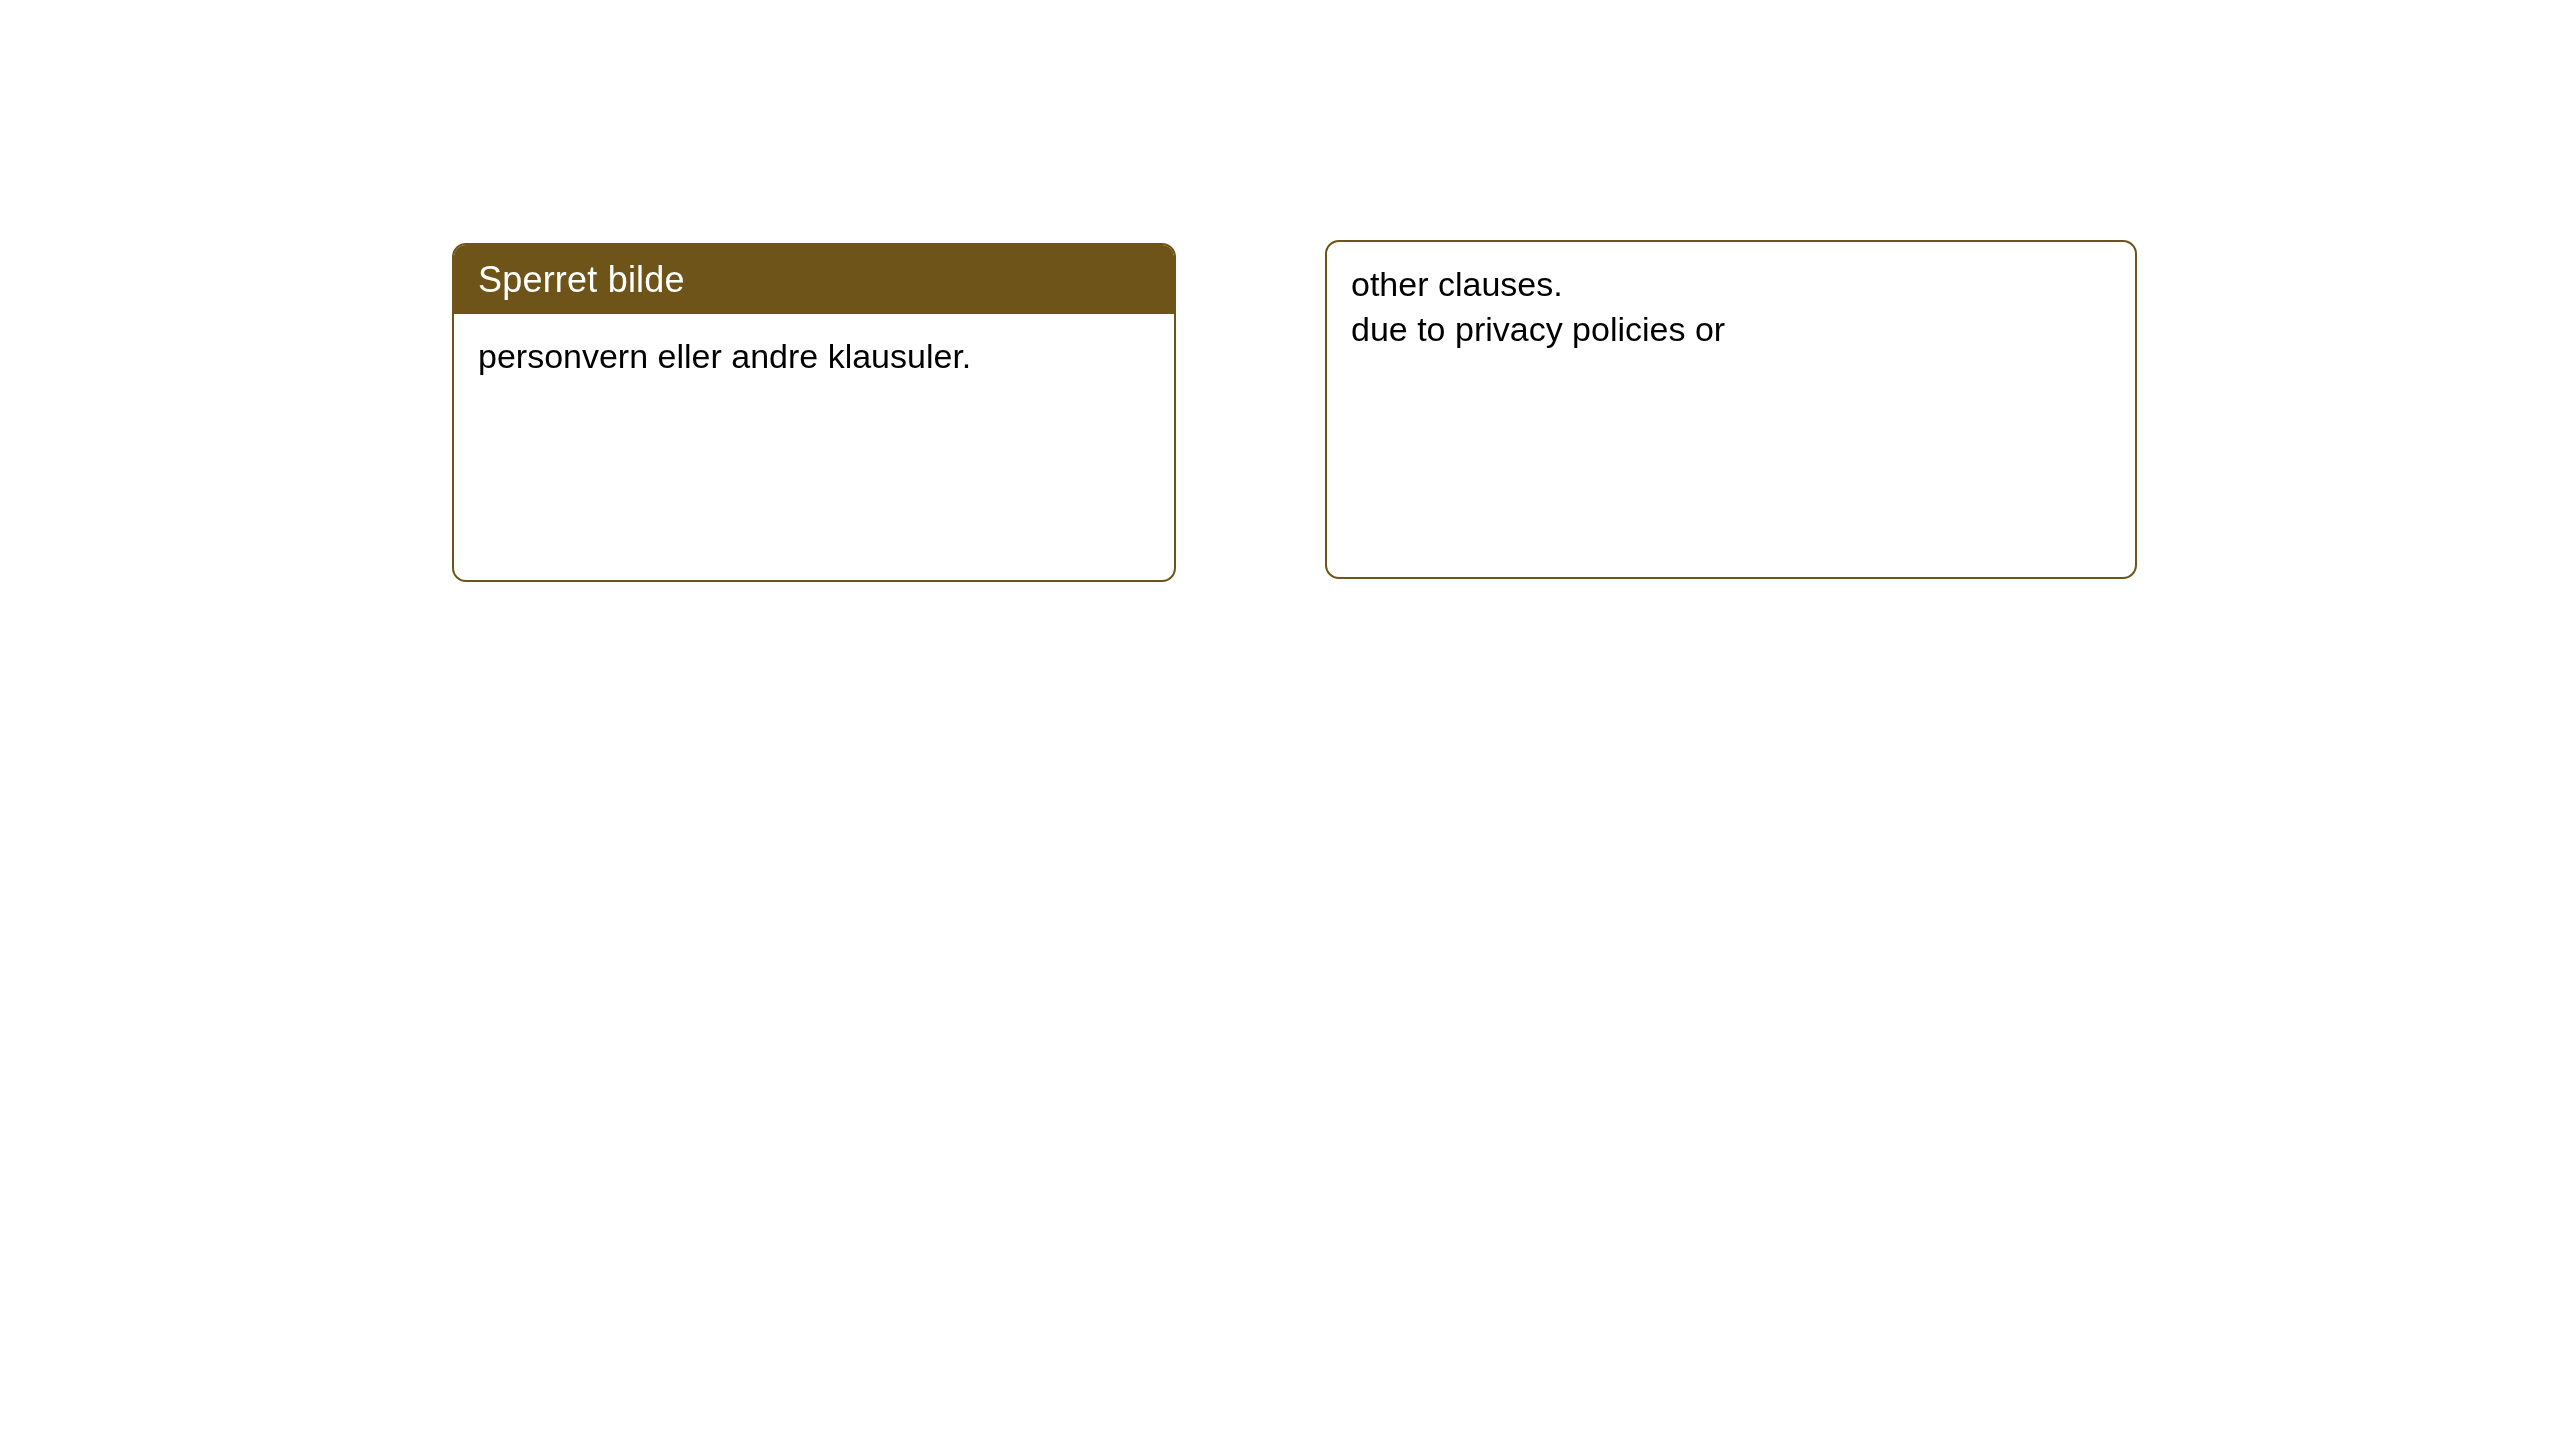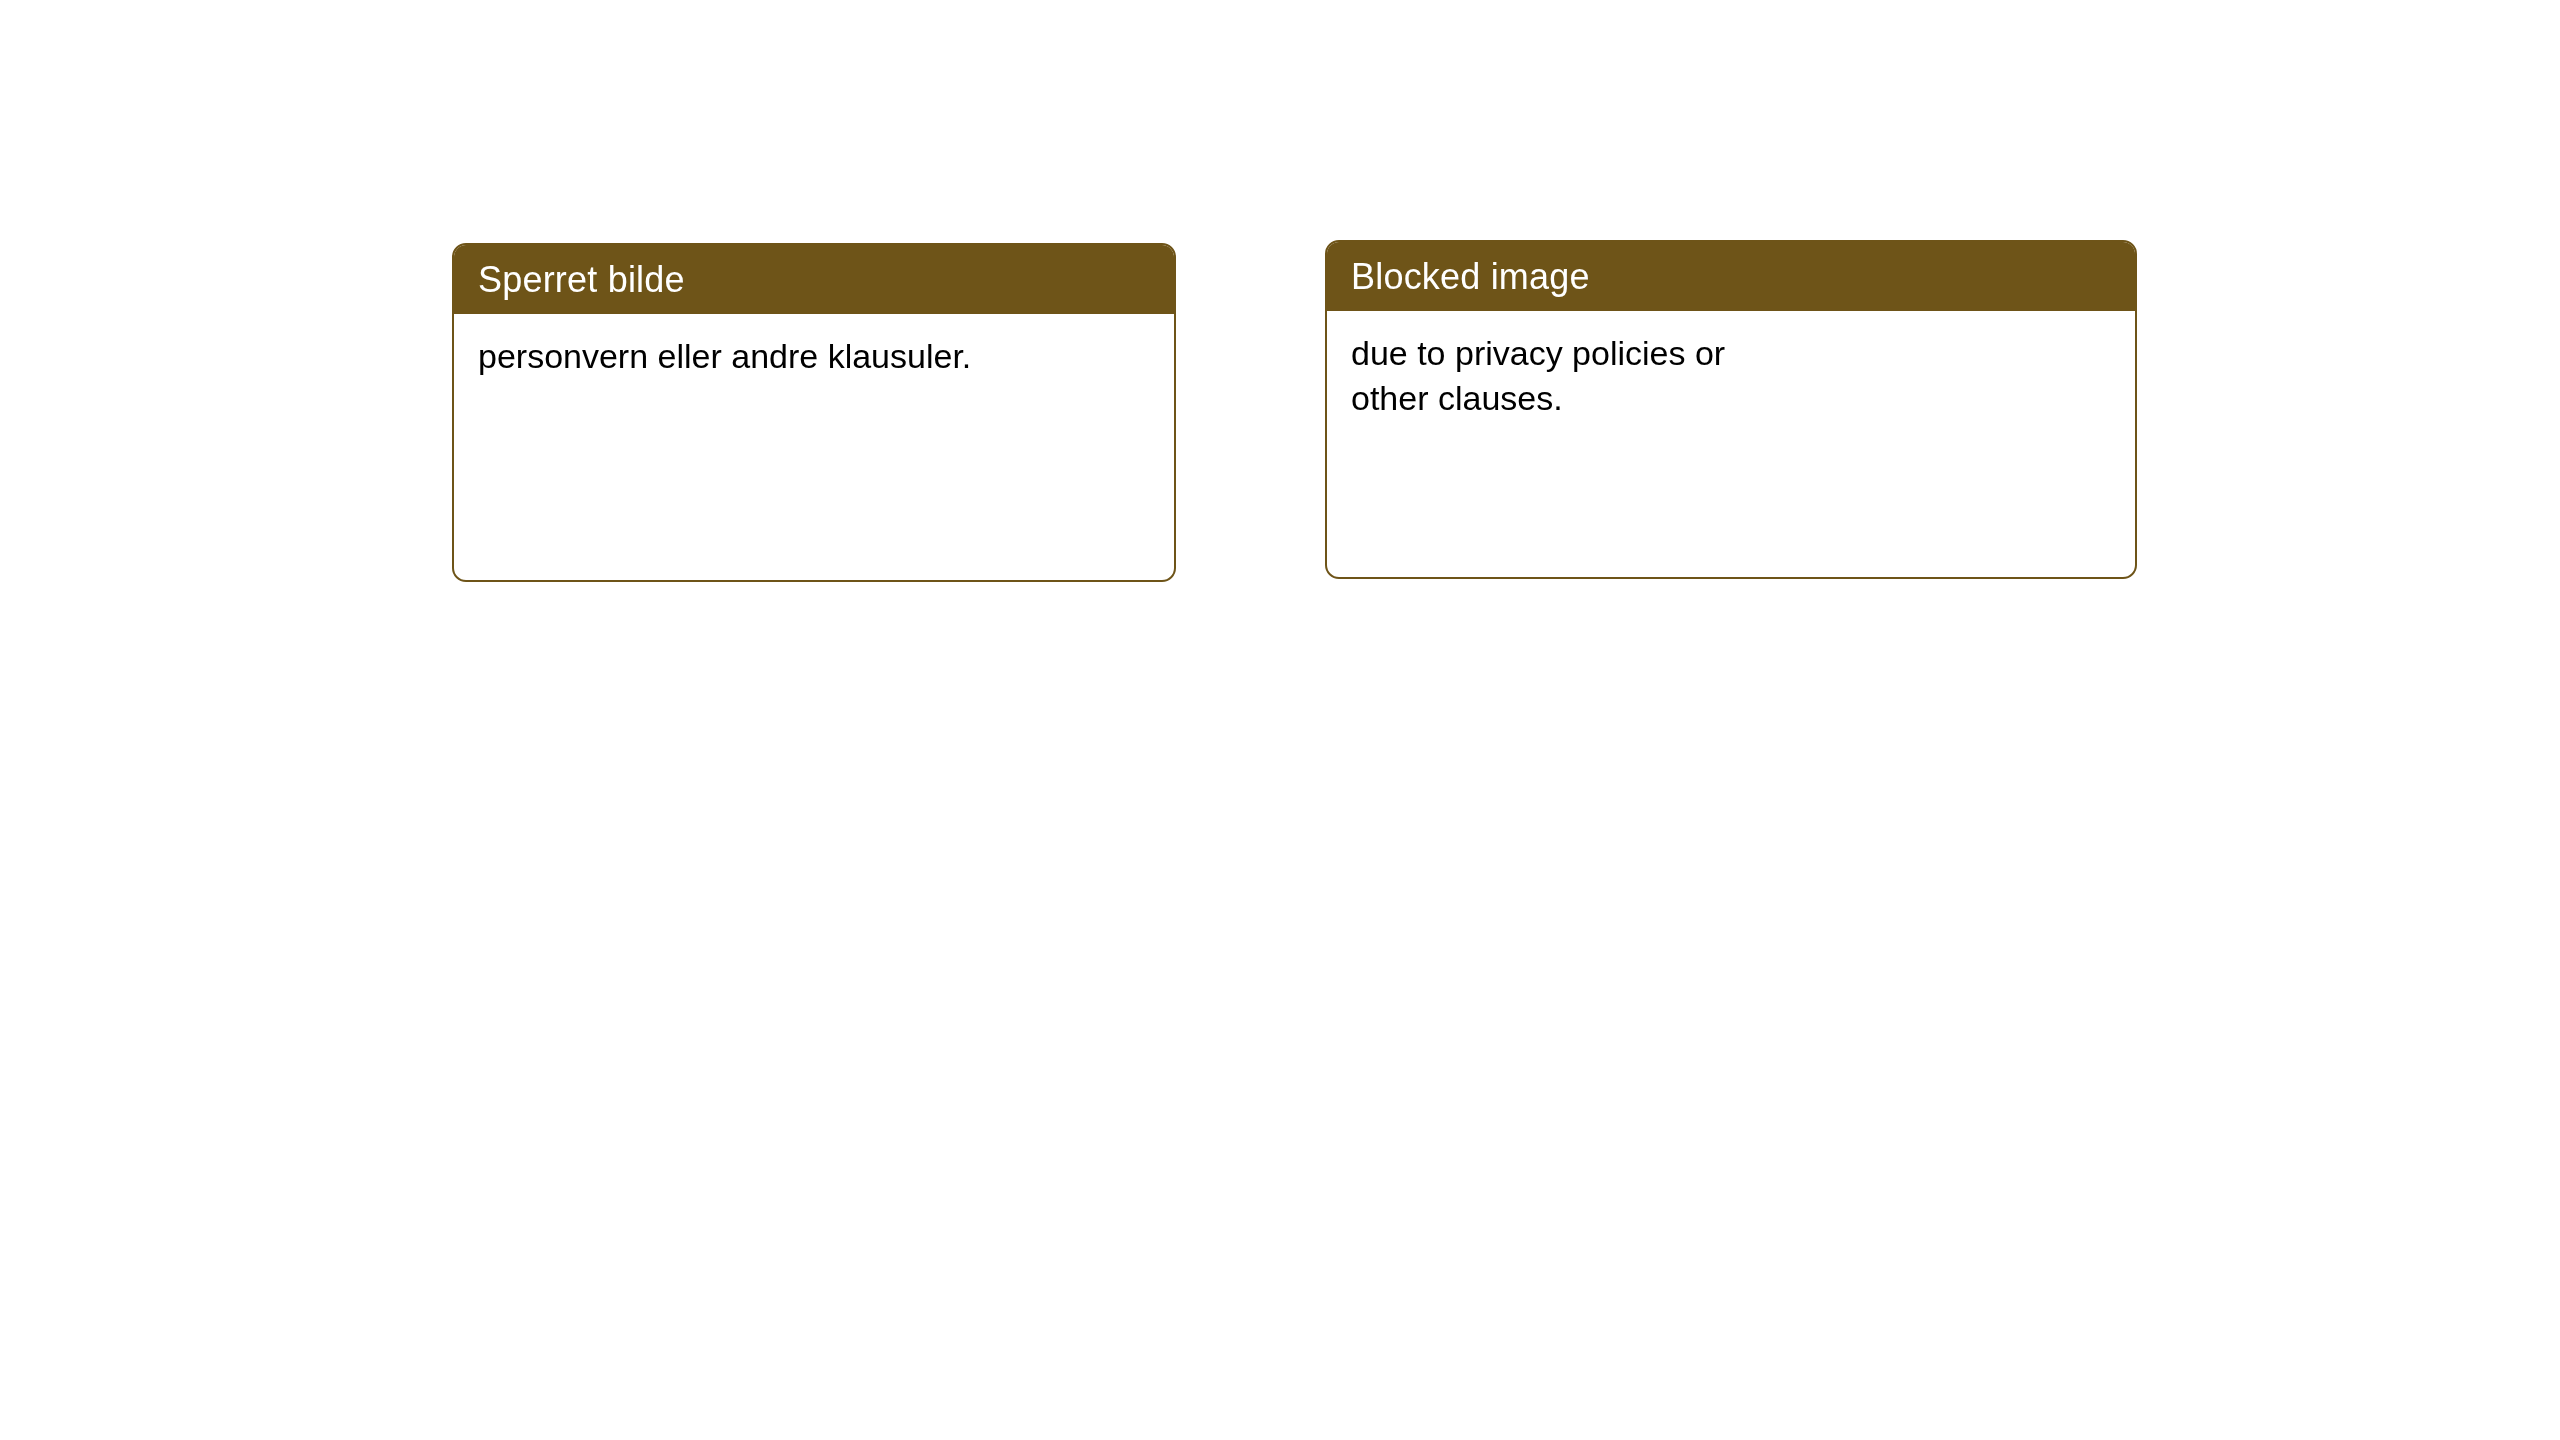--- a/index.html
+++ b/index.html
@@ -66,18 +66,17 @@
 <body>
 
 <div class="panel" id="panel-no">
   <div class="panel-header">Sperret bilde</div>
   <div class="panel-body">
     <p>personvern eller andre klausuler.</p>
   </div>
 </div>
 
 <div class="panel" id="panel-en">
-  <div class="panel-header">Blocked image</div>
   <div class="panel-body">
+    <p>other clauses.</p>
     <p>due to privacy policies or</p>
-    <p>other clauses.</p>
   </div>
 </div>
 
 </body></html>

